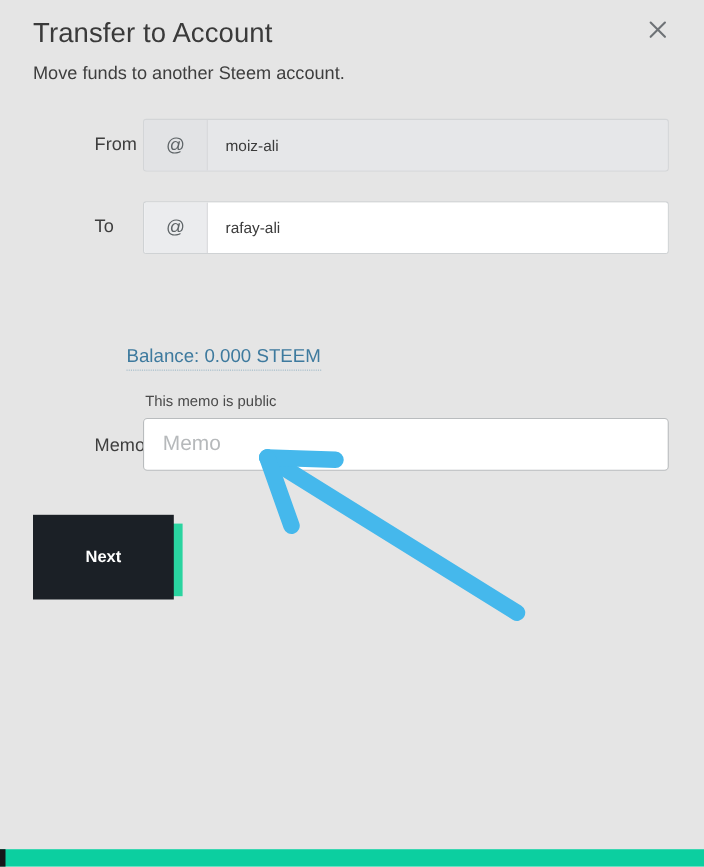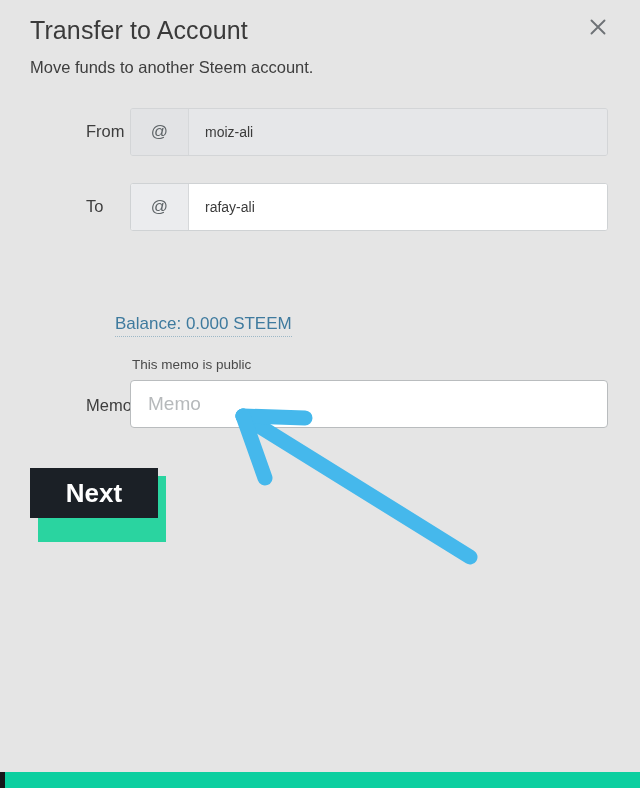--- a/index.html
+++ b/index.html
@@ -235,24 +235,24 @@
     top: 8px;
     width: 128px;
     height: 66px;
     background: #2ad4a0;
   }
   #next-button {
     position: absolute;
     left: 0;
     top: 0;
     width: 128px;
-    height: 50px;
+    height: 77px;
     background: #1b2026;
     color: #ffffff;
-    font-size: 26px;
+    font-size: 15px;
     font-weight: bold;
     display: flex;
     align-items: center;
     justify-content: center;
     border: none;
     cursor: pointer;
     font-family: "Liberation Sans", sans-serif;
   }
 
   

